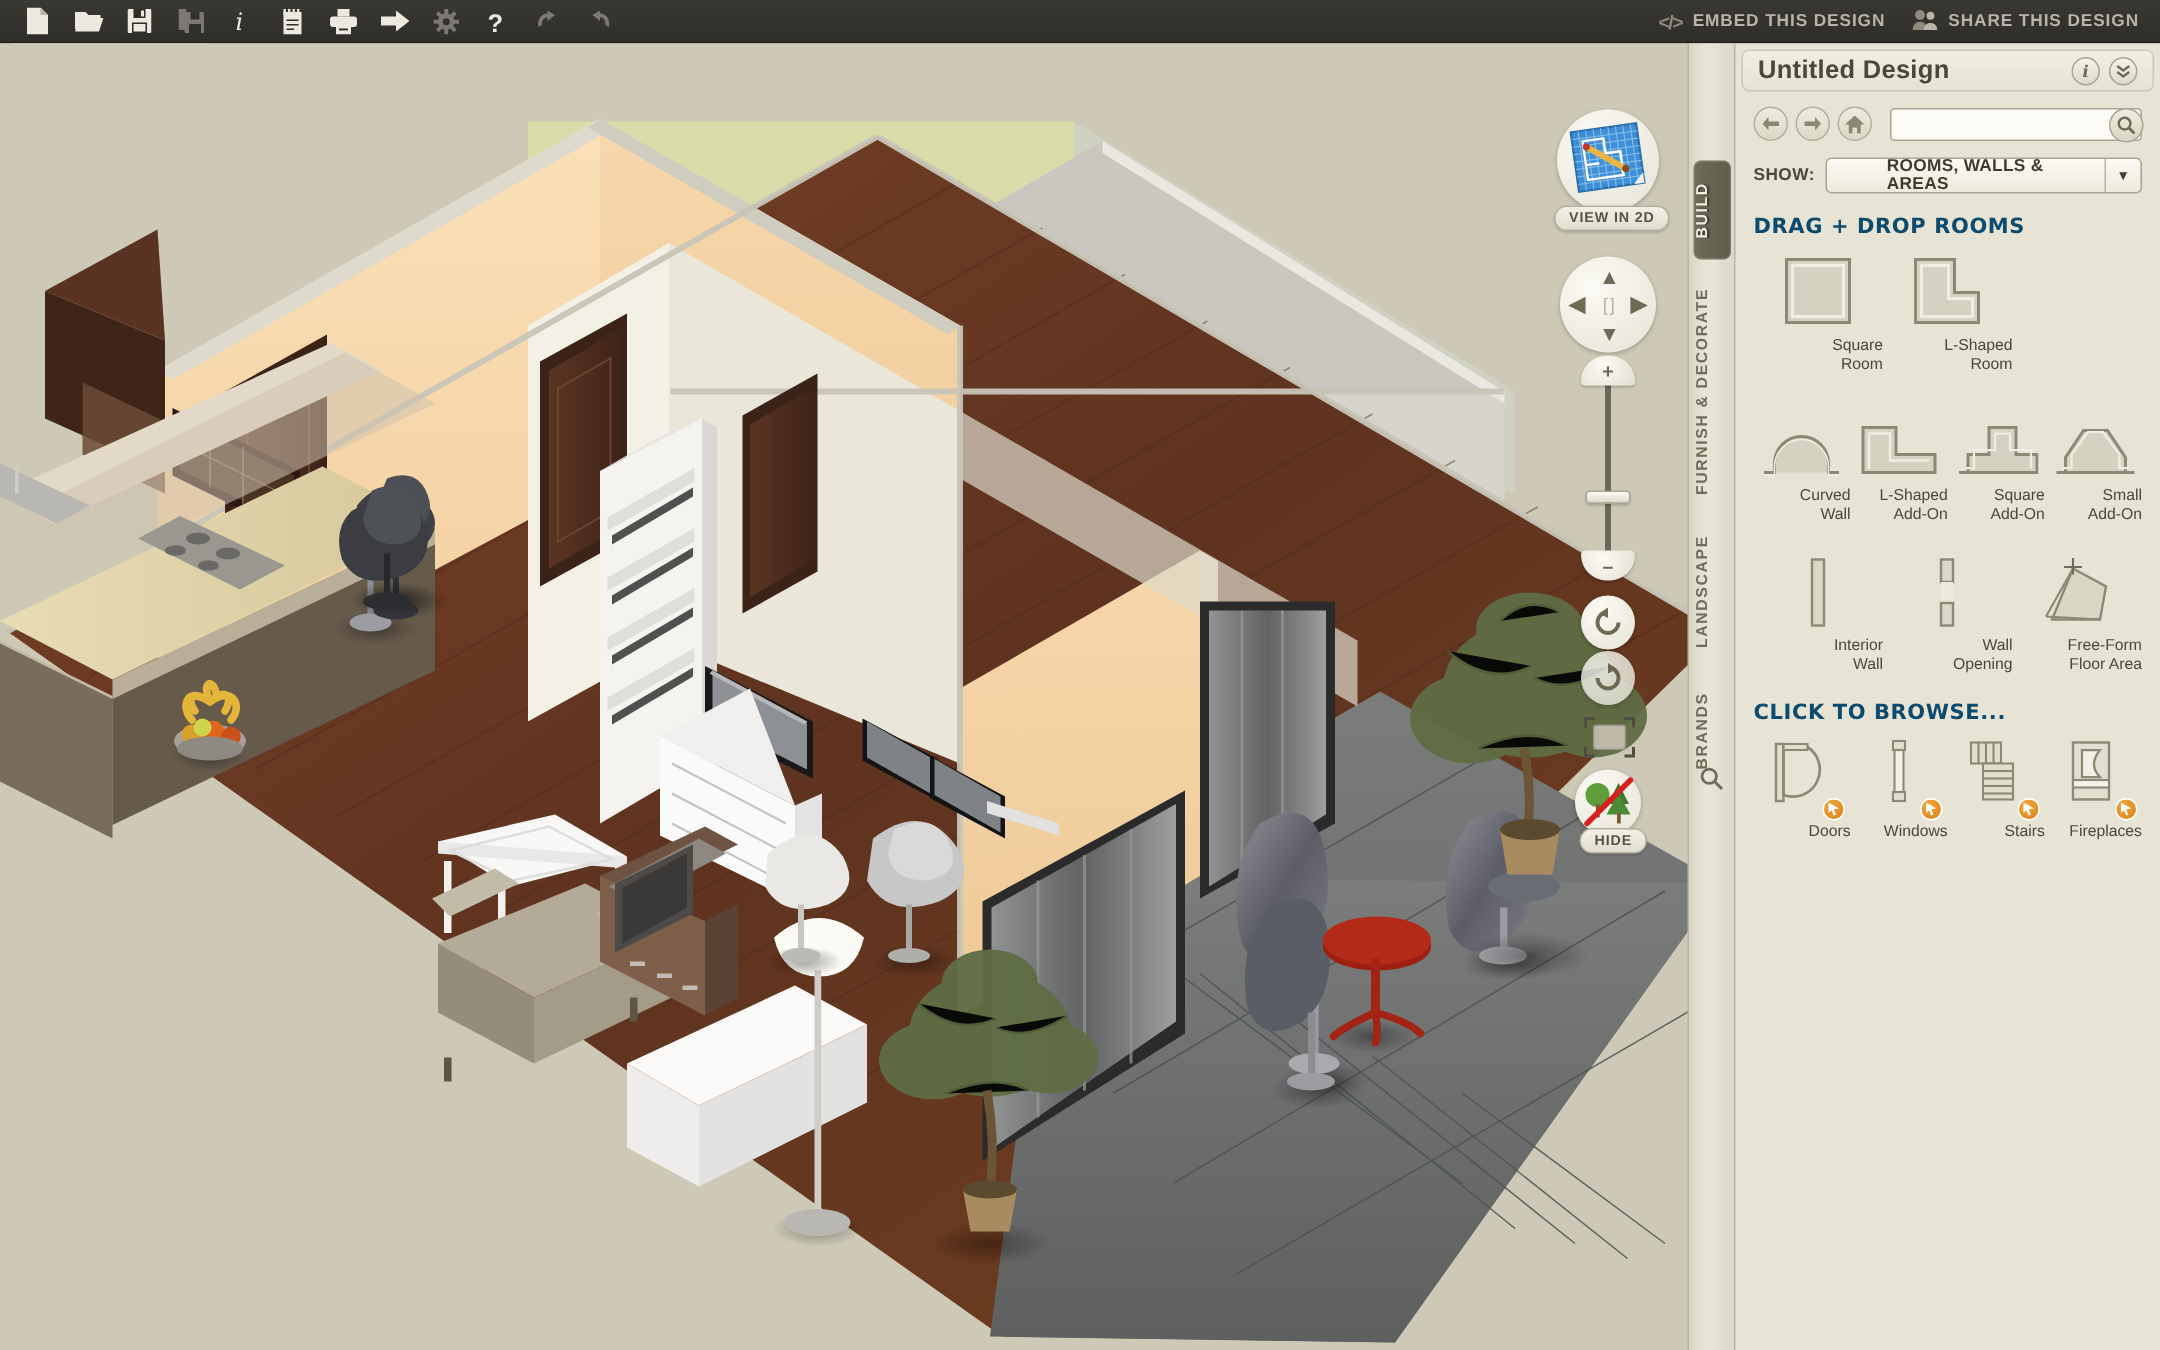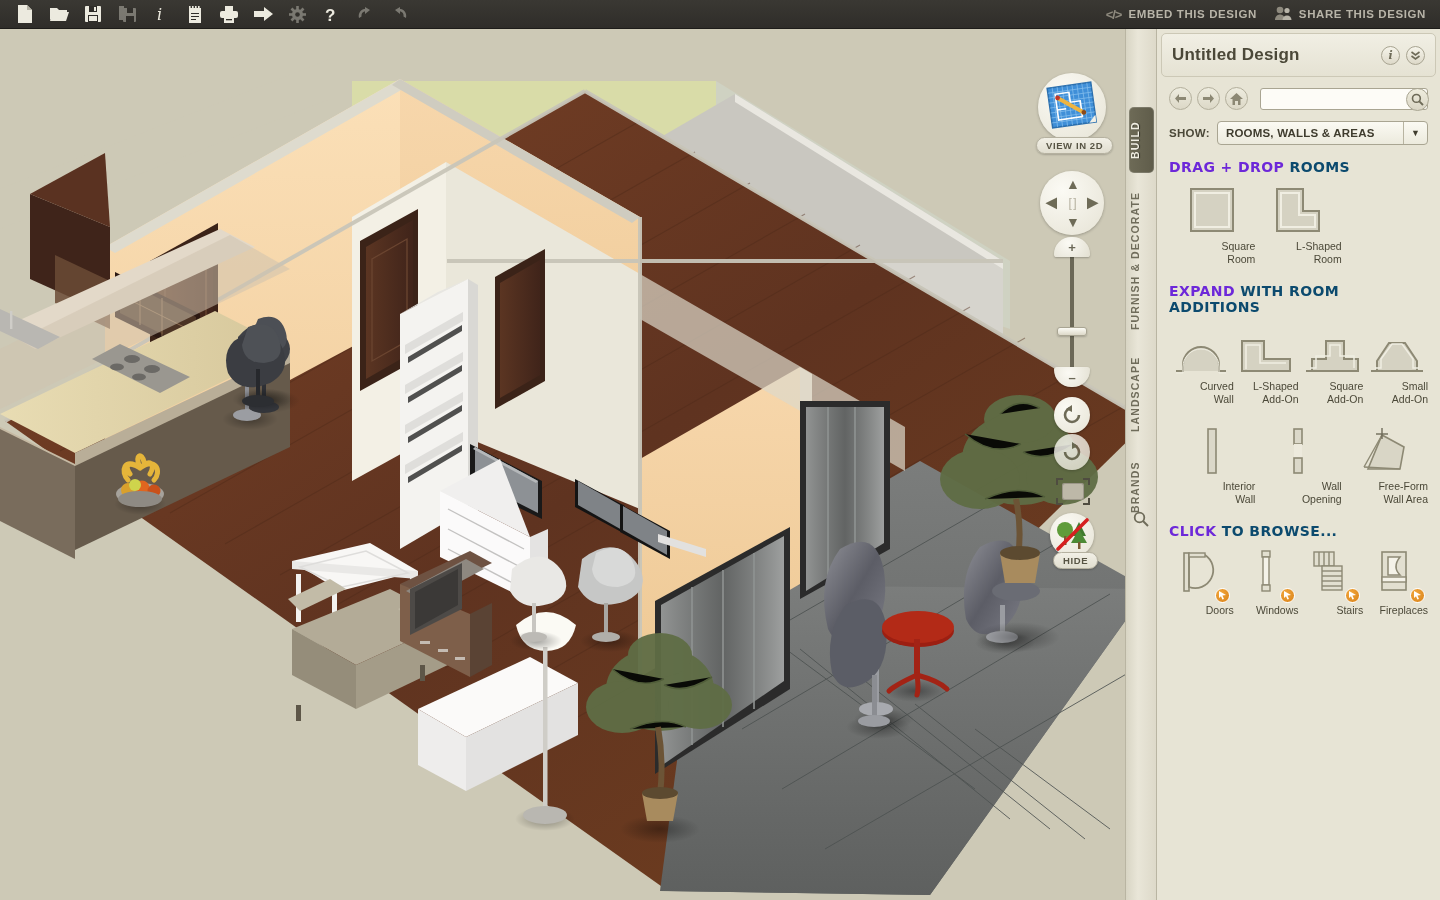--- a/index.html
+++ b/index.html
@@ -131,21 +131,21 @@
   }
   .collapse-btn.a { border-radius: 5px 5px 0 0; border-bottom: none; }
   .collapse-btn.b { border-radius: 0 0 5px 5px; }
 
   
   .panel {
     position: absolute; top: 29px; left: 1156px; width: 284px; height: 871px;
     background: #e7e4d5; border-left: 1px solid #b9b5a2;
   }
   .panel-head {
-    position: relative; height: 44px; margin: 4px 4px 0 4px;
+    position: relative; height: 28px; margin: 4px 4px 0 4px;
     background: linear-gradient(#f1efe4,#e5e2d3);
     border: 1px solid #ccc8b6; border-radius: 5px;
     display: flex; align-items: center; padding: 0 10px;
   }
   .panel-title {
     font-size: 17px; font-weight: bold; color: #4b4838; letter-spacing: .2px;
   }
   .head-icons { margin-left: auto; display: flex; gap: 6px; }
   .round-ico {
     width: 19px; height: 19px; border-radius: 50%;
@@ -178,36 +178,36 @@
     width: 23px; height: 23px; border-radius: 50%;
     background: linear-gradient(#efedde,#d9d5c4);
     border: 1px solid #a9a592; color: #6d6a57;
     display: flex; align-items: center; justify-content: center; cursor: pointer;
   }
   .showrow { margin-top: 11px; padding: 0 12px; display: flex; align-items: center; gap: 7px; }
   .showlabel { font-size: 11.5px; font-weight: bold; color: #4b4838; letter-spacing: .3px; }
   .select {
     flex: 1; height: 24px; background: linear-gradient(#fbfaf3,#eceadd);
     border: 1px solid #a9a592; border-radius: 4px;
-    display: flex; align-items: center; cursor: pointer;
+    display: flex; align-items: center; cursor: pointer; padding-left: 32px;
   }
   .select .val {
     flex: 1; font-size: 11.5px; font-weight: bold; color: #3f3c2e;
     padding-left: 8px; letter-spacing: .2px;
   }
   .select .sep { width: 1px; height: 100%; background: #b8b4a1; }
   .select .arrow {
     width: 23px; text-align: center; font-size: 9px; color: #3f3c2e;
   }
   .panel-body { margin-top: 14px; padding: 0 12px; }
   .sec-title {
     font-size: 14px; font-weight: bold; letter-spacing: .4px;
     margin-bottom: 8px; font-family: "DejaVu Sans", sans-serif;
   }
-  .sec-title .hl { color: #6d28d9; }
+  .sec-title .hl { color: #0c4a6e; }
   .sec-title .rest { color: #0c4a6e; }
   .grid4 { display: flex; }
   .cell {
     flex: 1; text-align: right; cursor: pointer;
   }
   .cell .art { height: 52px; display: flex; align-items: flex-end; justify-content: center; }
   .cell .cap {
     font-size: 10.5px; color: #4b4838; line-height: 12.5px; margin-top: 5px;
   }
   .sec { margin-bottom: 18px; }
@@ -924,23 +924,20 @@
 Room</div>
           </div>
           <div class="cell">
             <div class="art"></div>
             <div class="cap"></div>
           </div>
         </div>
       </div>
 
       <div class="sec">
-        <div class="sec-title">
-          <span class="hl">EXPAND</span><span class="rest"> WITH ROOM ADDITIONS</span>
-        </div>
         <div class="grid4">
           <div class="cell">
             <div class="art">
               <svg width="56" height="40" viewBox="0 0 56 40">
                   <path d="M3 36 h7 v-6 a18 18 0 0 1 36 0 v6 h7" fill="#d5d2c2" stroke="#8d8974" stroke-width="2"></path>
                   <path d="M3 36 h7 v-6 a18 18 0 0 1 36 0 v6 h7" fill="none" stroke="#f0eee2" stroke-width="1" transform="translate(0,2)"></path>
                 </svg>
             </div>
             <div class="cap" style="white-space:pre-line">Curved
 Wall</div>
@@ -1006,21 +1003,21 @@
                   <path d="M22 8 L44 20 L40 42 H8z" fill="#d9d6c6" stroke="#8d8974" stroke-width="1.6"></path>
                   <path d="M22 8 L4 40" stroke="#8d8974" stroke-width="1.4" fill="none"></path>
                   <path d="M4 40 L40 42" stroke="#8d8974" stroke-width="1.4" fill="none"></path>
                   <g stroke="#6f6c5a" stroke-width="1.4">
                     <line x1="22" y1="1" x2="22" y2="12"></line>
                     <line x1="16" y1="7" x2="28" y2="7"></line>
                   </g>
                 </svg>
             </div>
             <div class="cap" style="white-space:pre-line">Free-Form
-Wall Area</div>
+Floor Area</div>
           </div>
         </div>
       </div>
 
       <div class="sec">
         <div class="sec-title">
           <span class="hl">CLICK</span><span class="rest"> TO BROWSE...</span>
         </div>
         <div class="grid4">
           <div class="cell">

